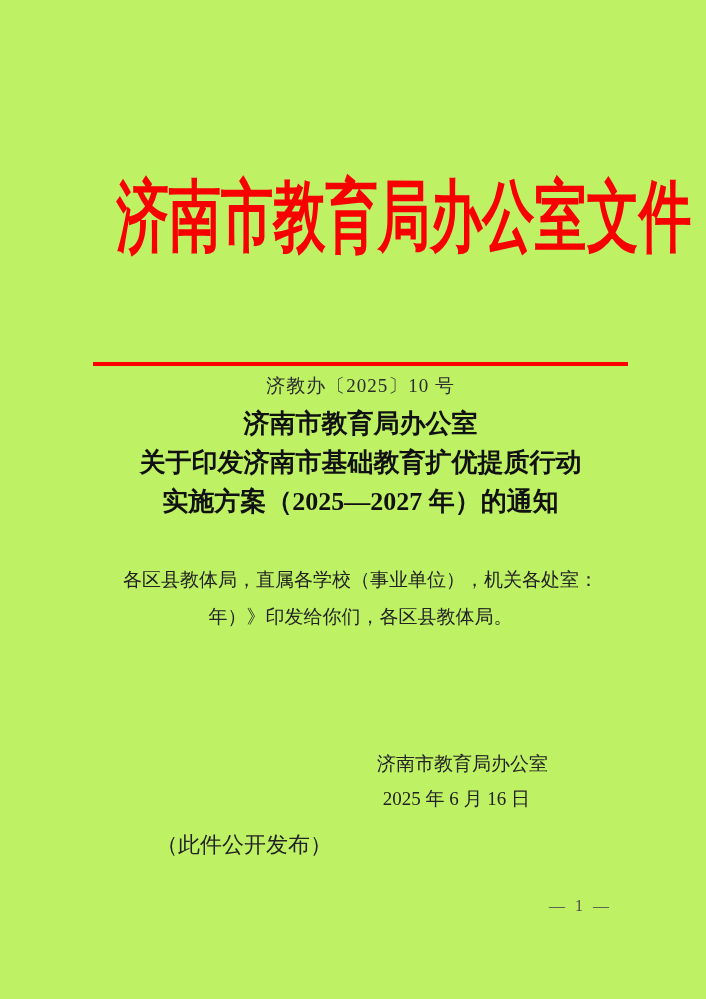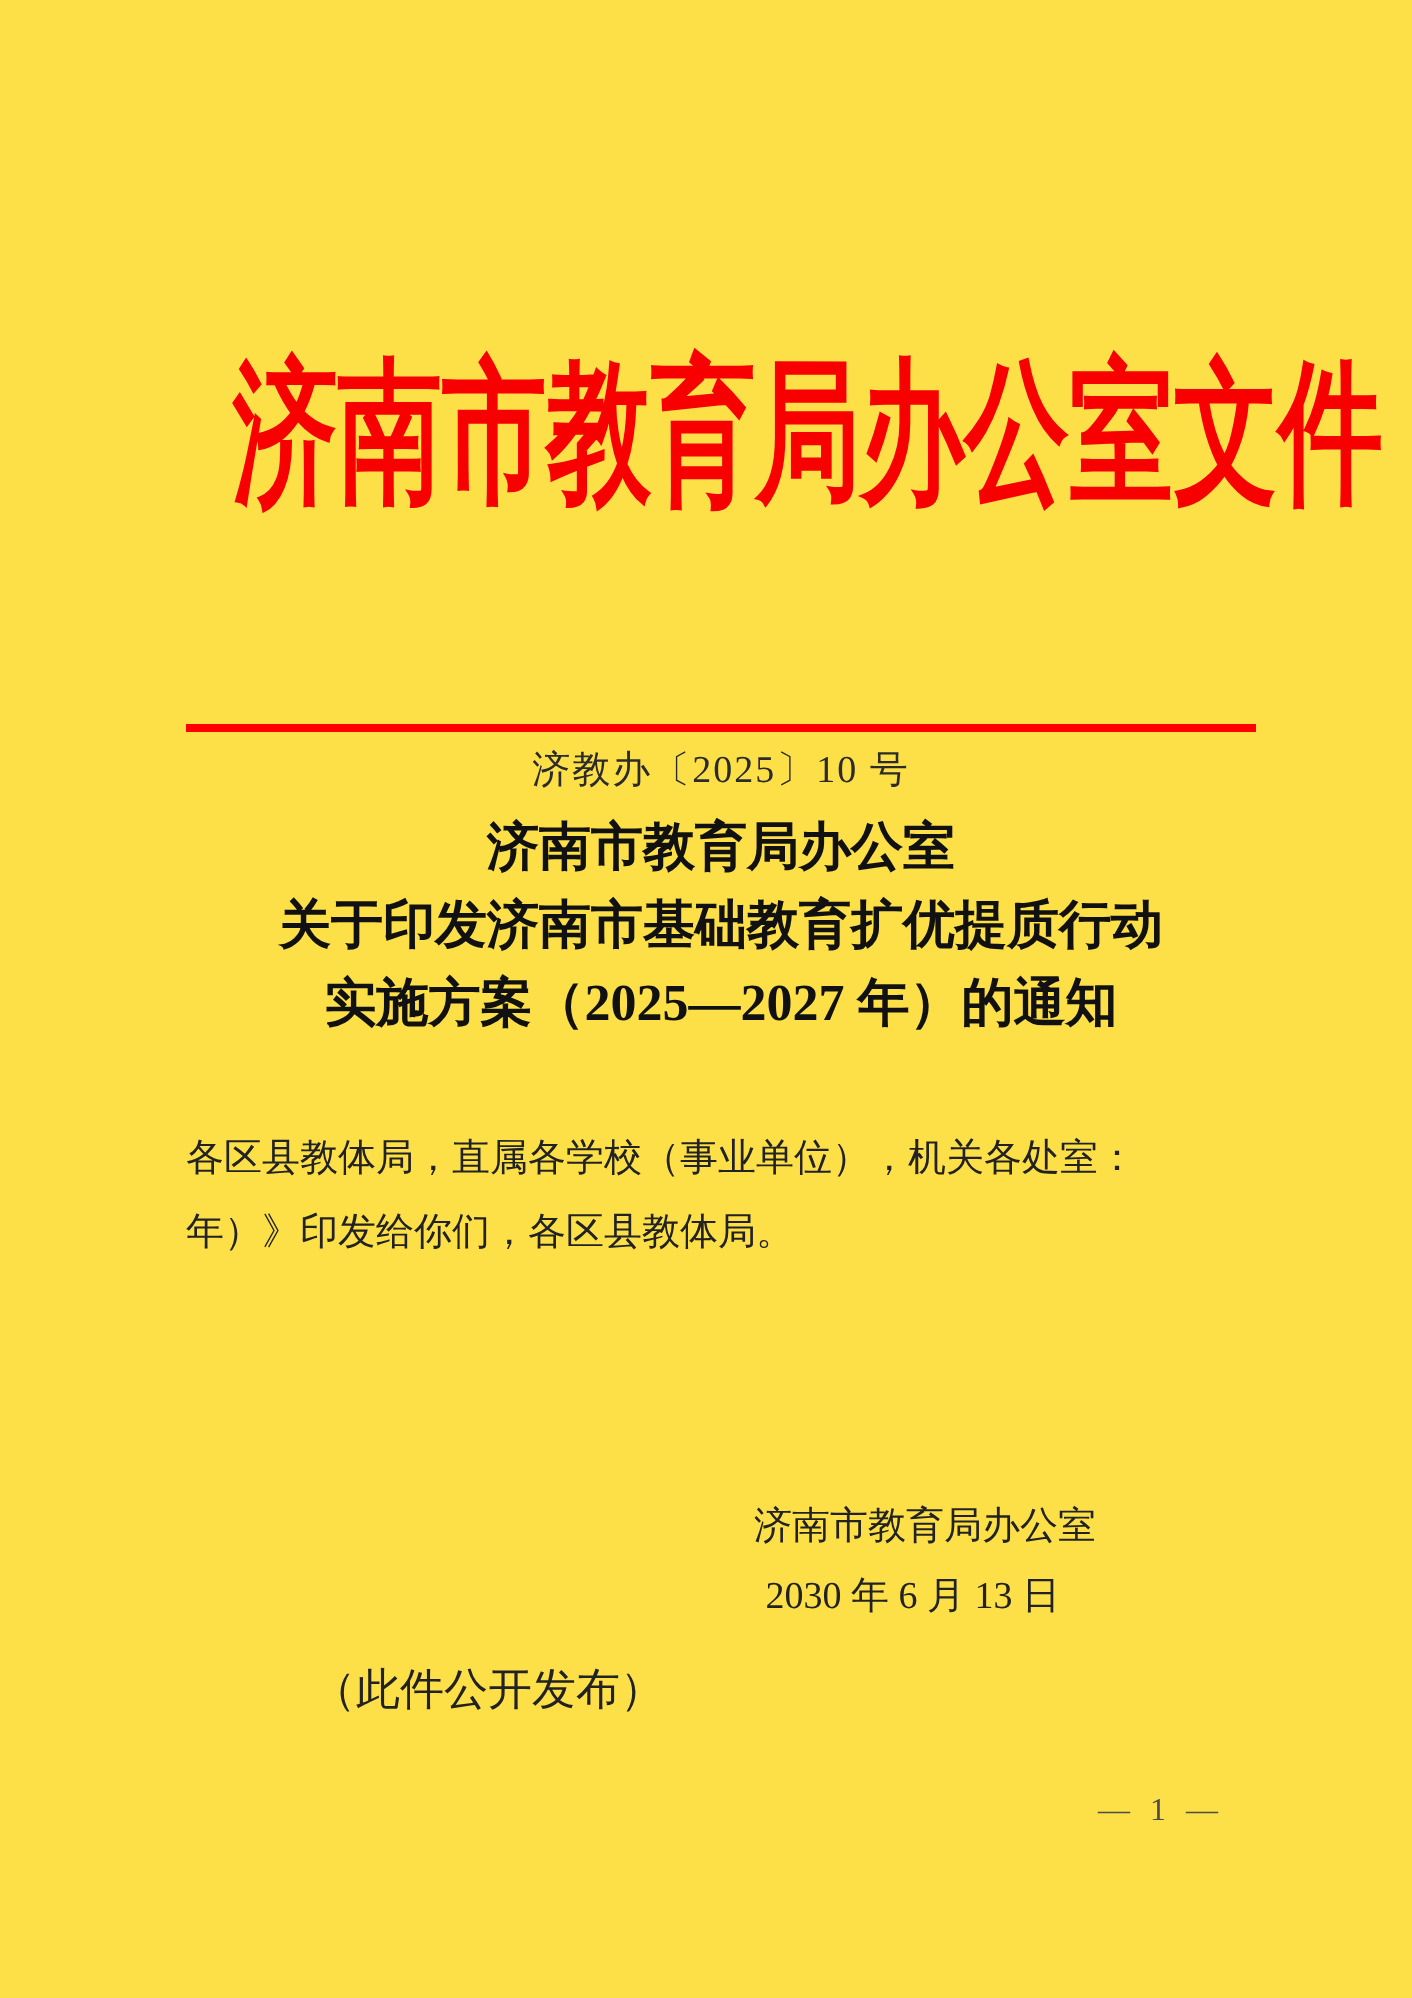--- a/index.html
+++ b/index.html
@@ -4,21 +4,21 @@
 <style>
   html, body {
     margin: 0;
     padding: 0;
     background: #ffffff;
   }
   .page {
     position: relative;
     width: 706px;
     height: 999px;
-    background: #fde047;
+    background: #bef264;
     overflow: hidden;
     font-family: "Liberation Serif", "DejaVu Serif", serif;
     color: #1a1a1a;
   }
   
   .letterhead {
     position: absolute;
     top: 168px;
     left: 0;
     width: 706px;
@@ -30,20 +30,21 @@
     transform: scaleX(0.67);
     transform-origin: 50% 50%;
     white-space: nowrap;
     letter-spacing: 0px;
   }
   
   .content-col {
     position: absolute;
     left: 93px;
     width: 535px;
+    text-align: center;
   }
   .doc-number {
     top: 325px;
     text-align: center;
     font-size: 19px;
     line-height: 26px;
     letter-spacing: 1px;
     color: #2b2b2b;
     white-space: nowrap;
     margin-top: 48px;
@@ -125,19 +126,19 @@
     <div>实施方案（2025—2027 年）的通知</div>
   </div>
 
   <div class="content-col body-text">
     <div class="line">各区县教体局，直属各学校（事业单位），机关各处室：</div>
     <div class="line">年）》印发给你们，各区县教体局。</div>
   </div>
 
   <div class="sig-line signature">济南市教育局办公室</div>
 
-  <div class="sig-line sign-date">2030 年 6 月 13 日</div>
+  <div class="sig-line sign-date">2025 年 6 月 16 日</div>
 
   <div class="release-note">（此件公开发布）</div>
 
   <div class="page-number">— 1 —</div>
 
 </div>
 
 </body></html>

